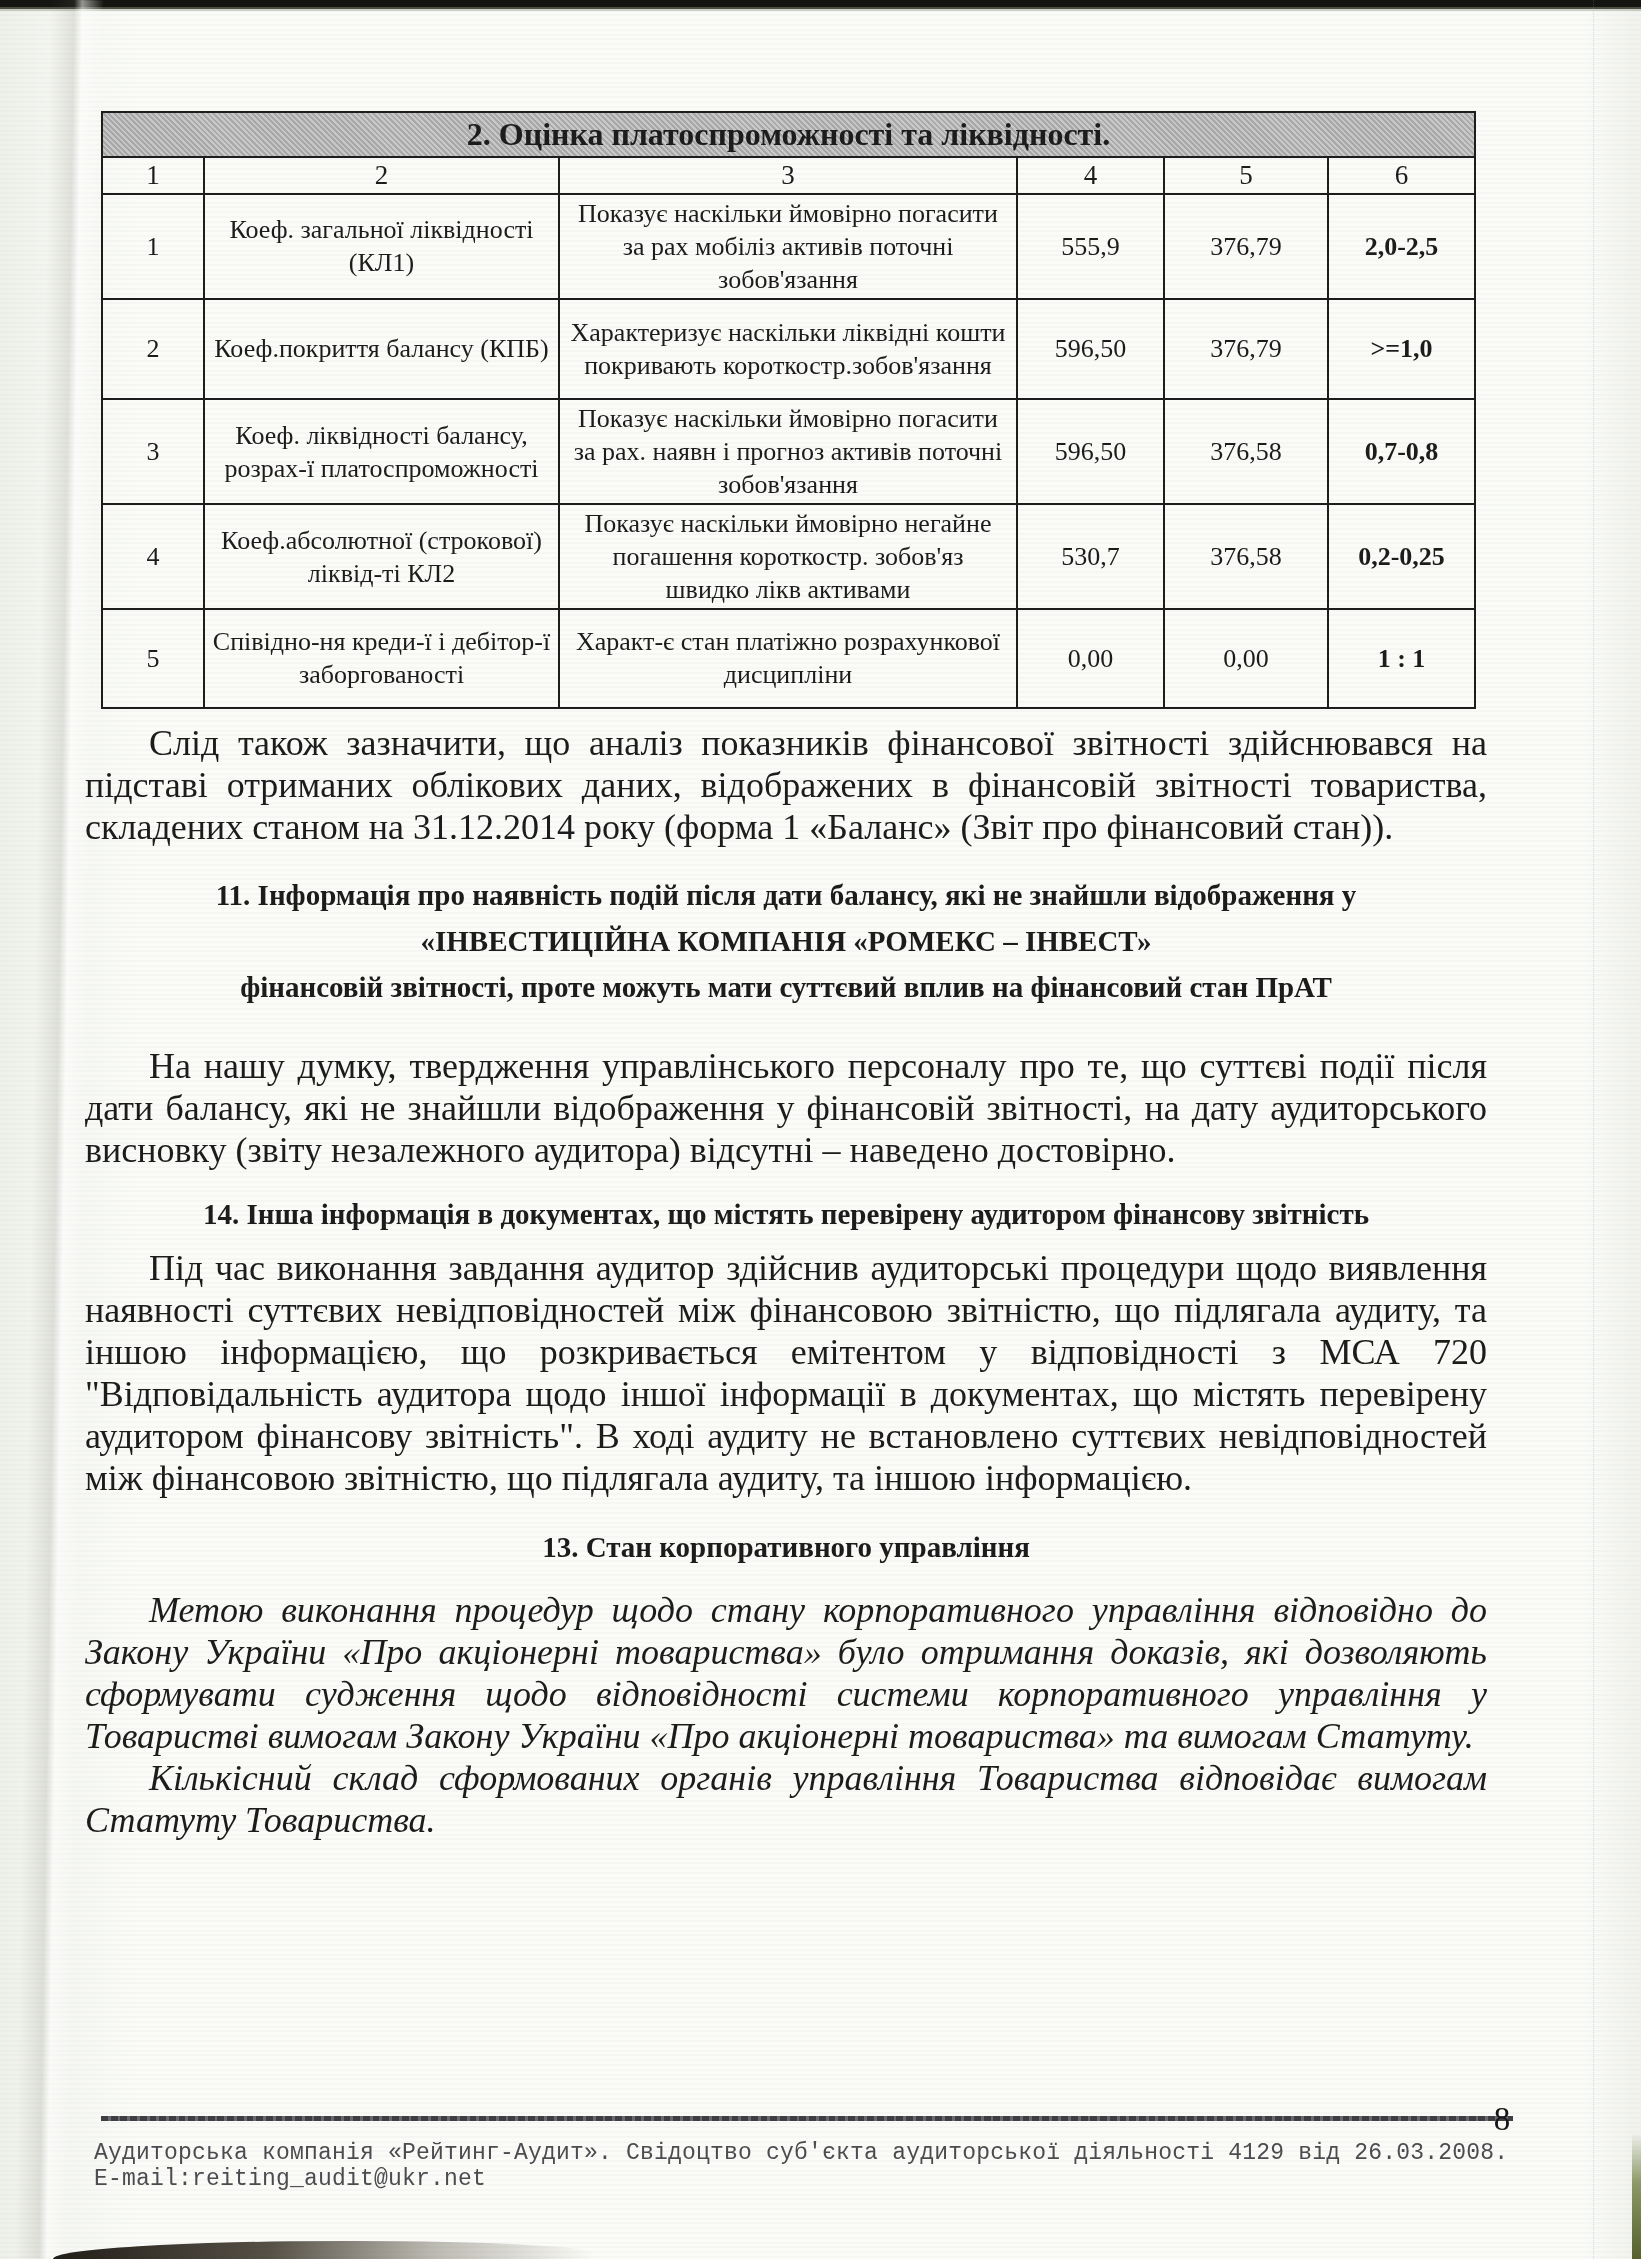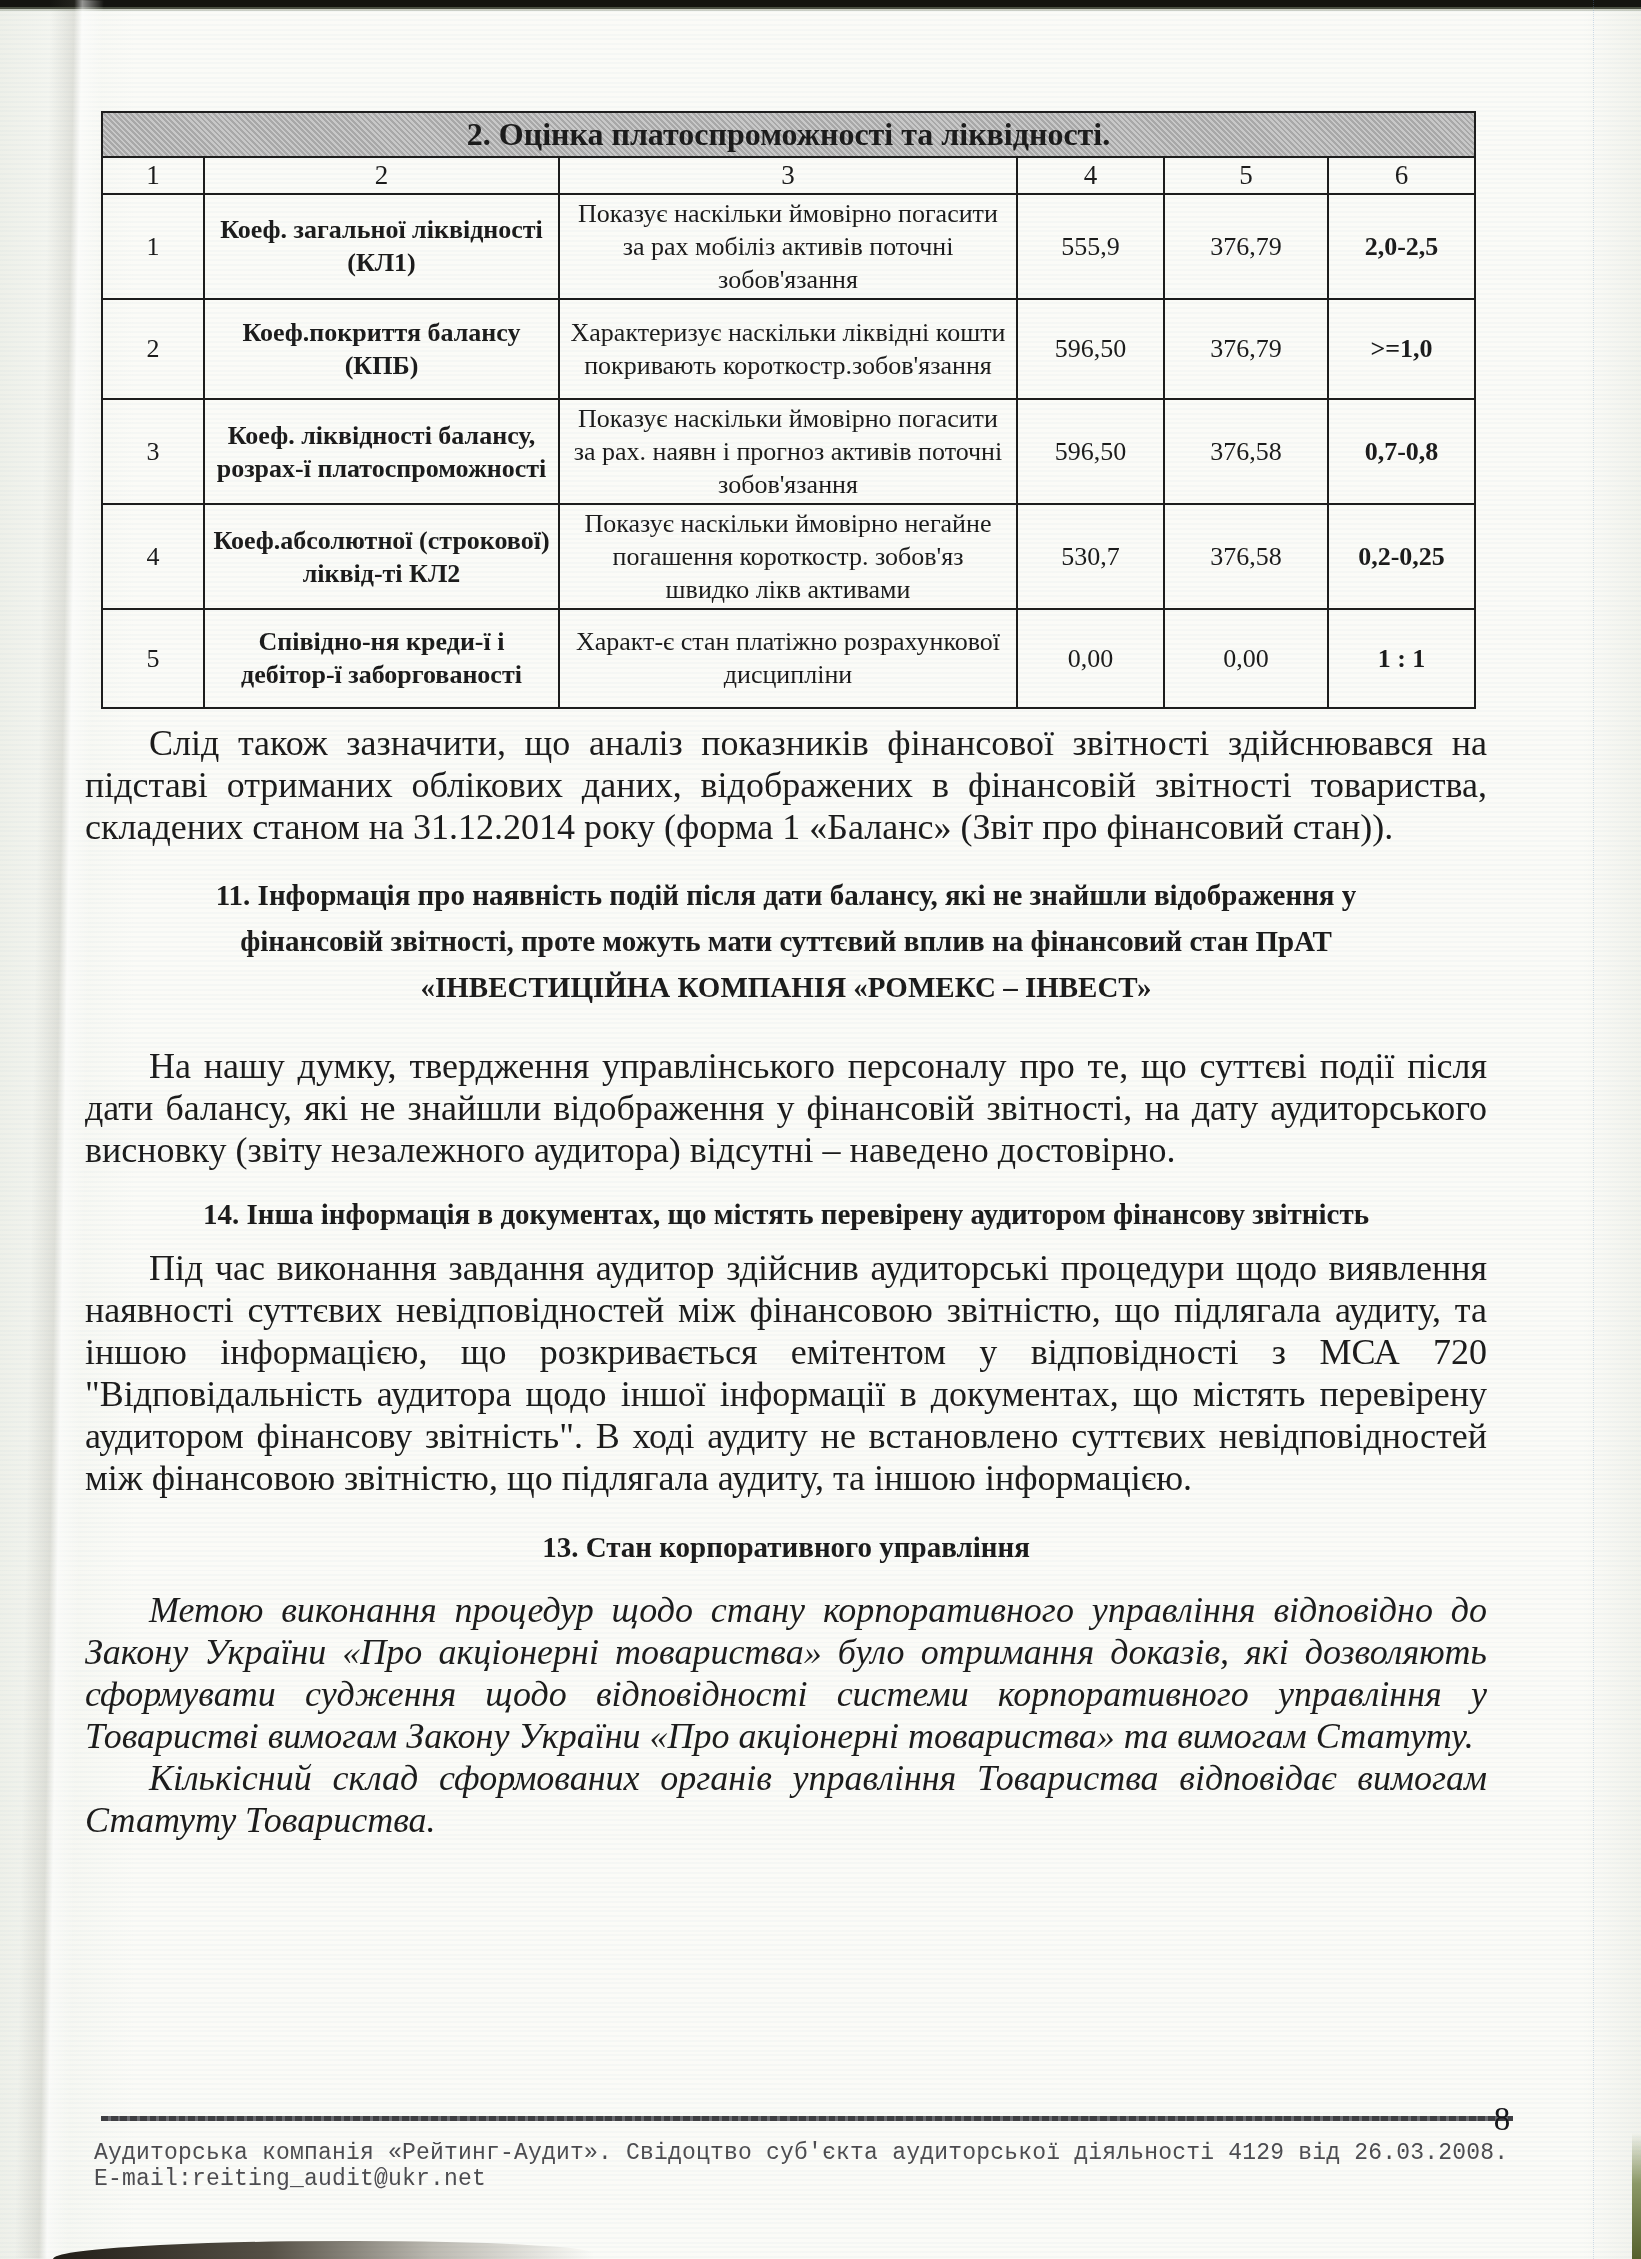--- a/index.html
+++ b/index.html
@@ -34,21 +34,21 @@
   
   .ratio-table{position:absolute;left:101px;top:111px;border-collapse:collapse;
     border:2.9px solid #161616;table-layout:fixed;width:1373px;}
   .ratio-table td{border:2.4px solid #1d1d1d;text-align:center;vertical-align:middle;
     padding:1.9px 7.7px;font-size:26px;line-height:33px;}
   .ratio-table .title-cell{background:
       repeating-linear-gradient(45deg, rgba(255,255,255,0.28) 0 1.9px, rgba(0,0,0,0.06) 1.9px 3.9px),
       #b3b3b3;
     font-weight:bold;font-size:32px;height:39px;line-height:39px;}
   .ratio-table .colnum{height:33px;font-size:27px;line-height:29px;padding:1px 3.9px;}
-  .ratio-table .cell-name{font-weight:bold;margin-top:8px;}
+  .ratio-table .cell-name{font-weight:normal;margin-top:8px;}
   .ratio-table .cell-range{font-weight:bold;}
   .r1 td{height:95px;} .r2 td{height:95px;} .r3 td{height:99px;} .r4 td{height:95px;} .r5 td{height:93px;}
 
   
   .tblock{position:absolute;left:85px;width:1402px;font-size:36px;line-height:42px;
     text-align:justify;}
   .tblock .indent{text-indent:64px;}
   .hblock{position:absolute;left:85px;width:1402px;font-size:29px;line-height:46px;
     font-weight:bold;text-align:center;}
   #p1{top:722px;}
@@ -141,22 +141,22 @@
       </tr>
     </tbody>
   </table>
 
   <div id="p1" class="tblock">
     <span class="indent" style="display:block">Слід також зазначити, що аналіз показників фінансової звітності здійснювався на підставі отриманих облікових даних, відображених в фінансовій звітності товариства, складених станом на 31.12.2014 року (форма 1 «Баланс» (Звіт про фінансовий стан)).</span>
   </div>
 
   <div id="h11" class="hblock">
     <div>11. Інформація про наявність подій після дати балансу, які не знайшли відображення у</div>
+    <div>«ІНВЕСТИЦІЙНА КОМПАНІЯ «РОМЕКС – ІНВЕСТ»</div>
     <div>фінансовій звітності, проте можуть мати суттєвий вплив на фінансовий стан ПрАТ</div>
-    <div>«ІНВЕСТИЦІЙНА КОМПАНІЯ «РОМЕКС – ІНВЕСТ»</div>
   </div>
 
   <div id="p2" class="tblock">
     <span class="indent" style="display:block">На нашу думку, твердження управлінського персоналу про те, що суттєві події після дати балансу, які не знайшли відображення у фінансовій звітності, на дату аудиторського висновку (звіту незалежного аудитора) відсутні – наведено достовірно.</span>
   </div>
 
   <div id="h12" class="hblock">14. Інша інформація в документах, що містять перевірену аудитором фінансову звітність</div>
 
   <div id="p3" class="tblock">
     <span class="indent" style="display:block">Під час виконання завдання аудитор здійснив аудиторські процедури щодо виявлення наявності суттєвих невідповідностей між фінансовою звітністю, що підлягала аудиту, та іншою інформацією, що розкривається емітентом у відповідності з МСА 720 "Відповідальність аудитора щодо іншої інформації в документах, що містять перевірену аудитором фінансову звітність". В ході аудиту не встановлено суттєвих невідповідностей між фінансовою звітністю, що підлягала аудиту, та іншою інформацією.</span>

